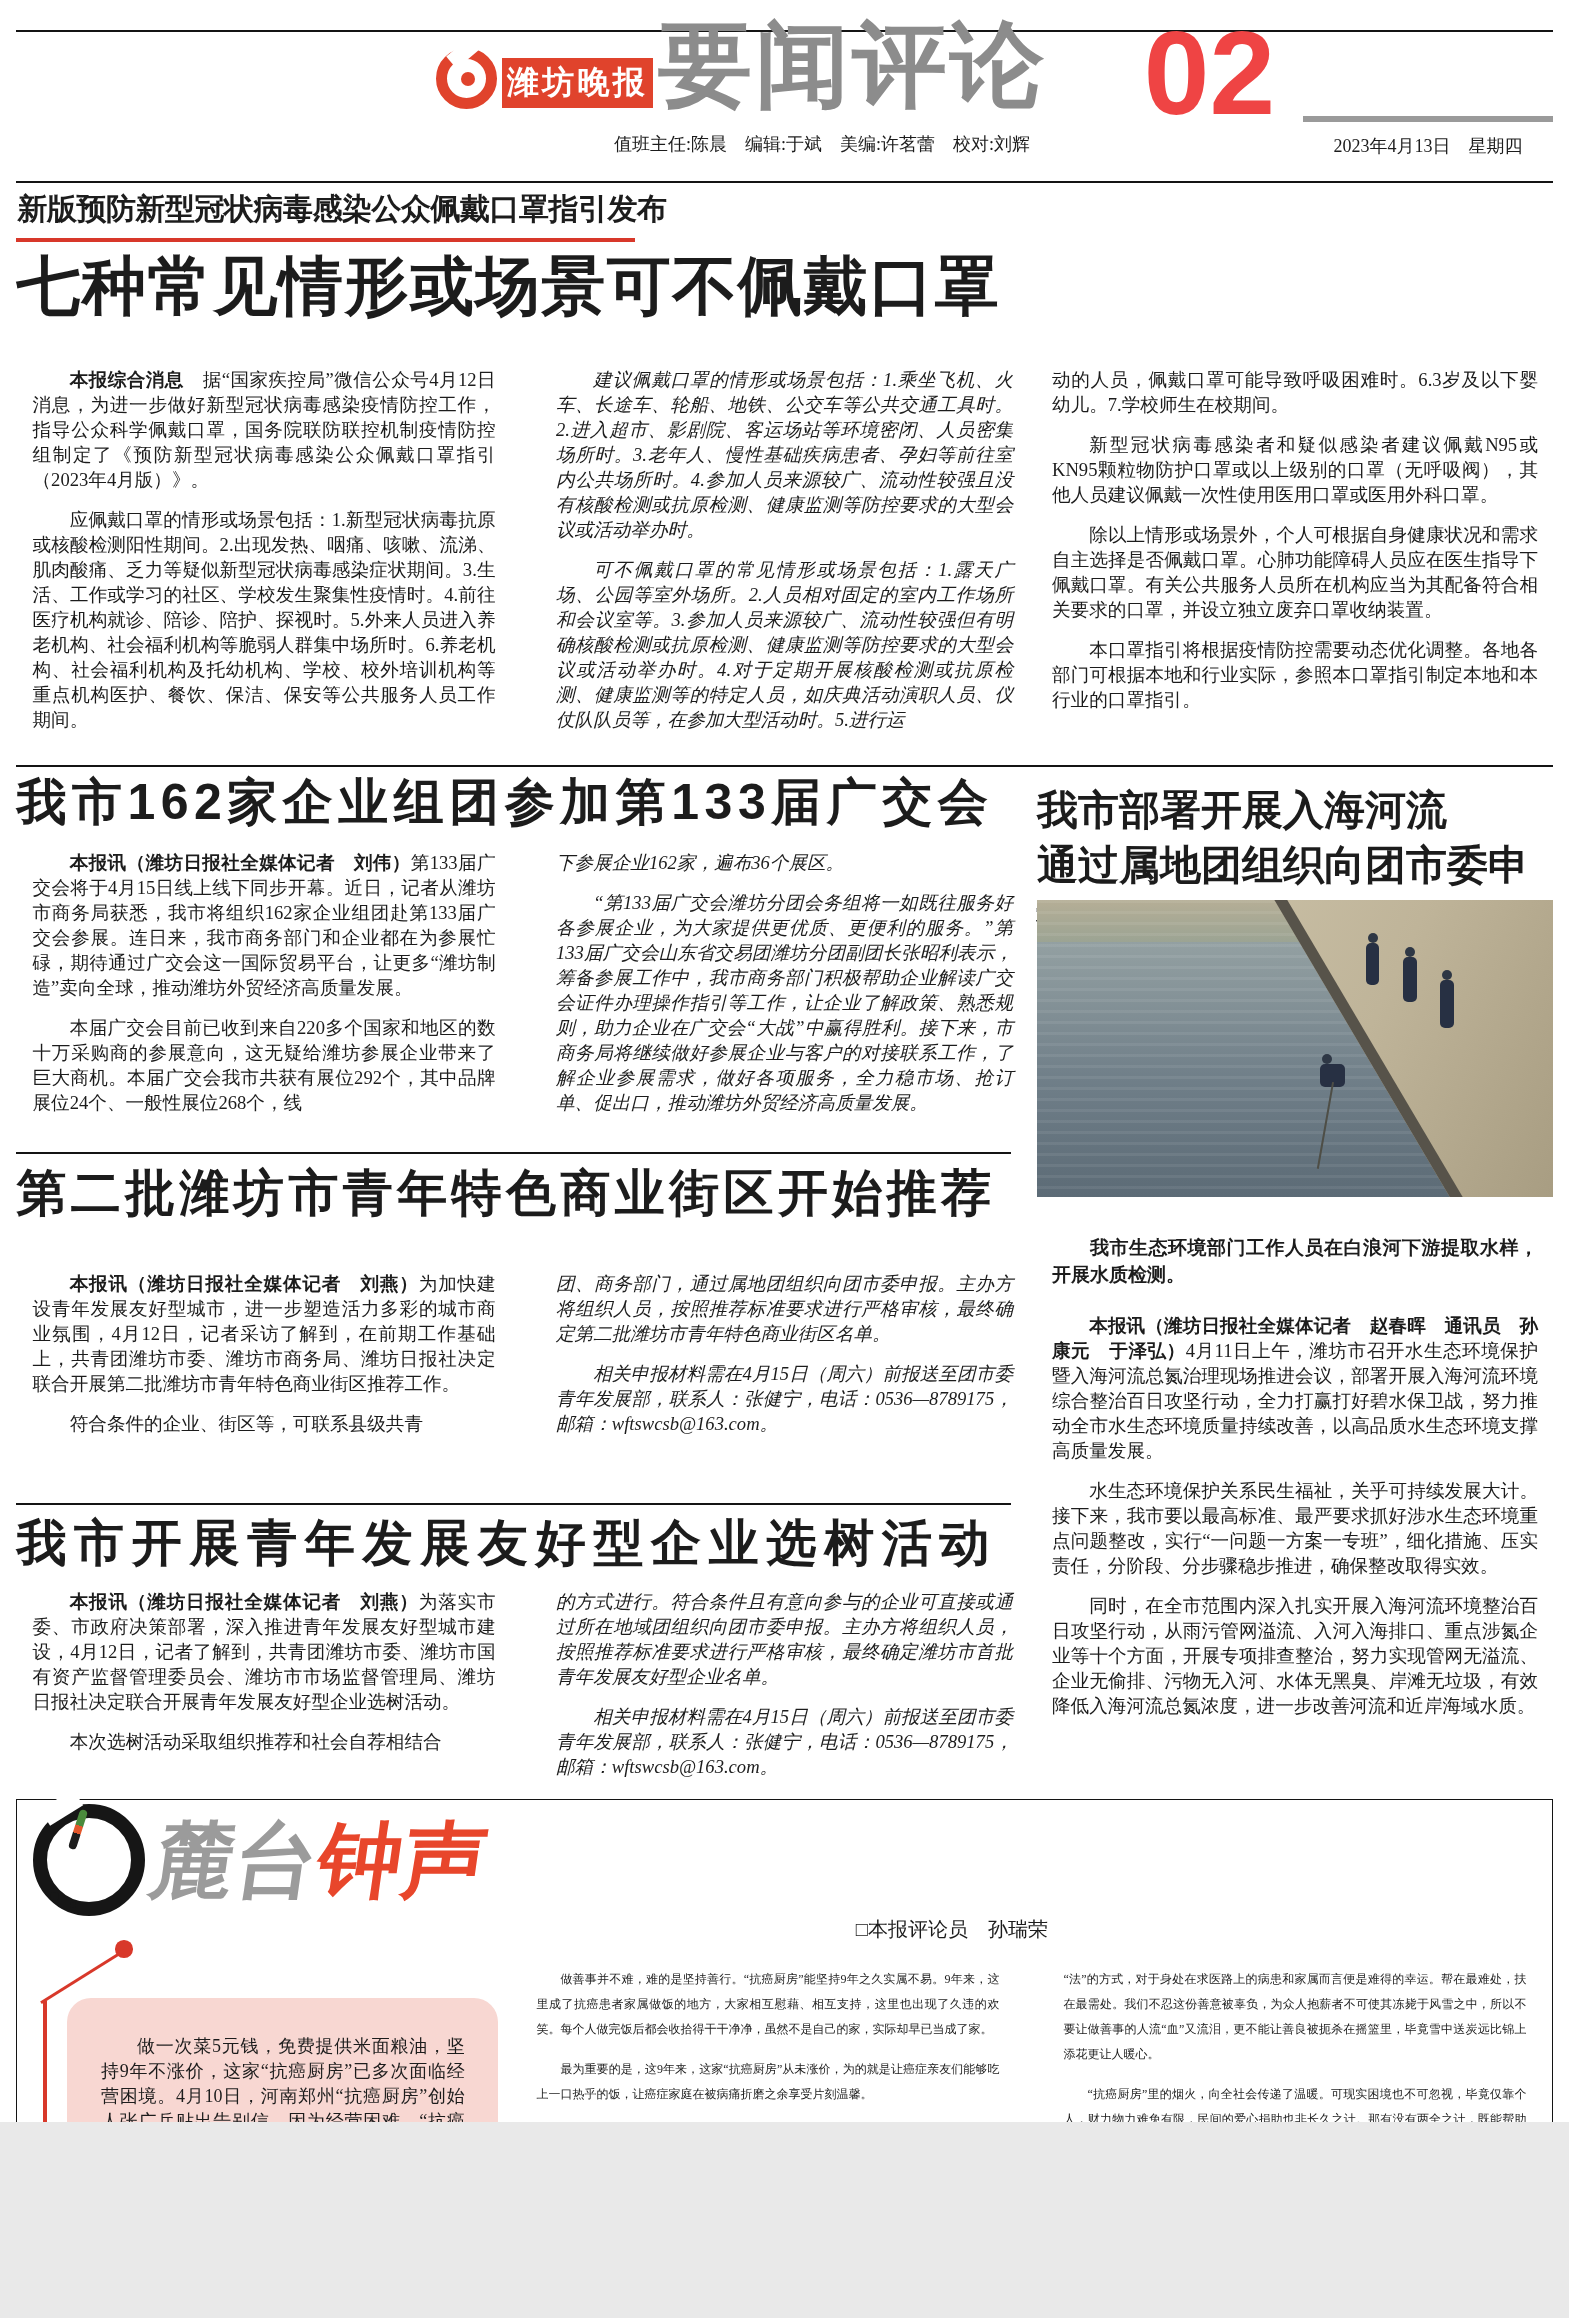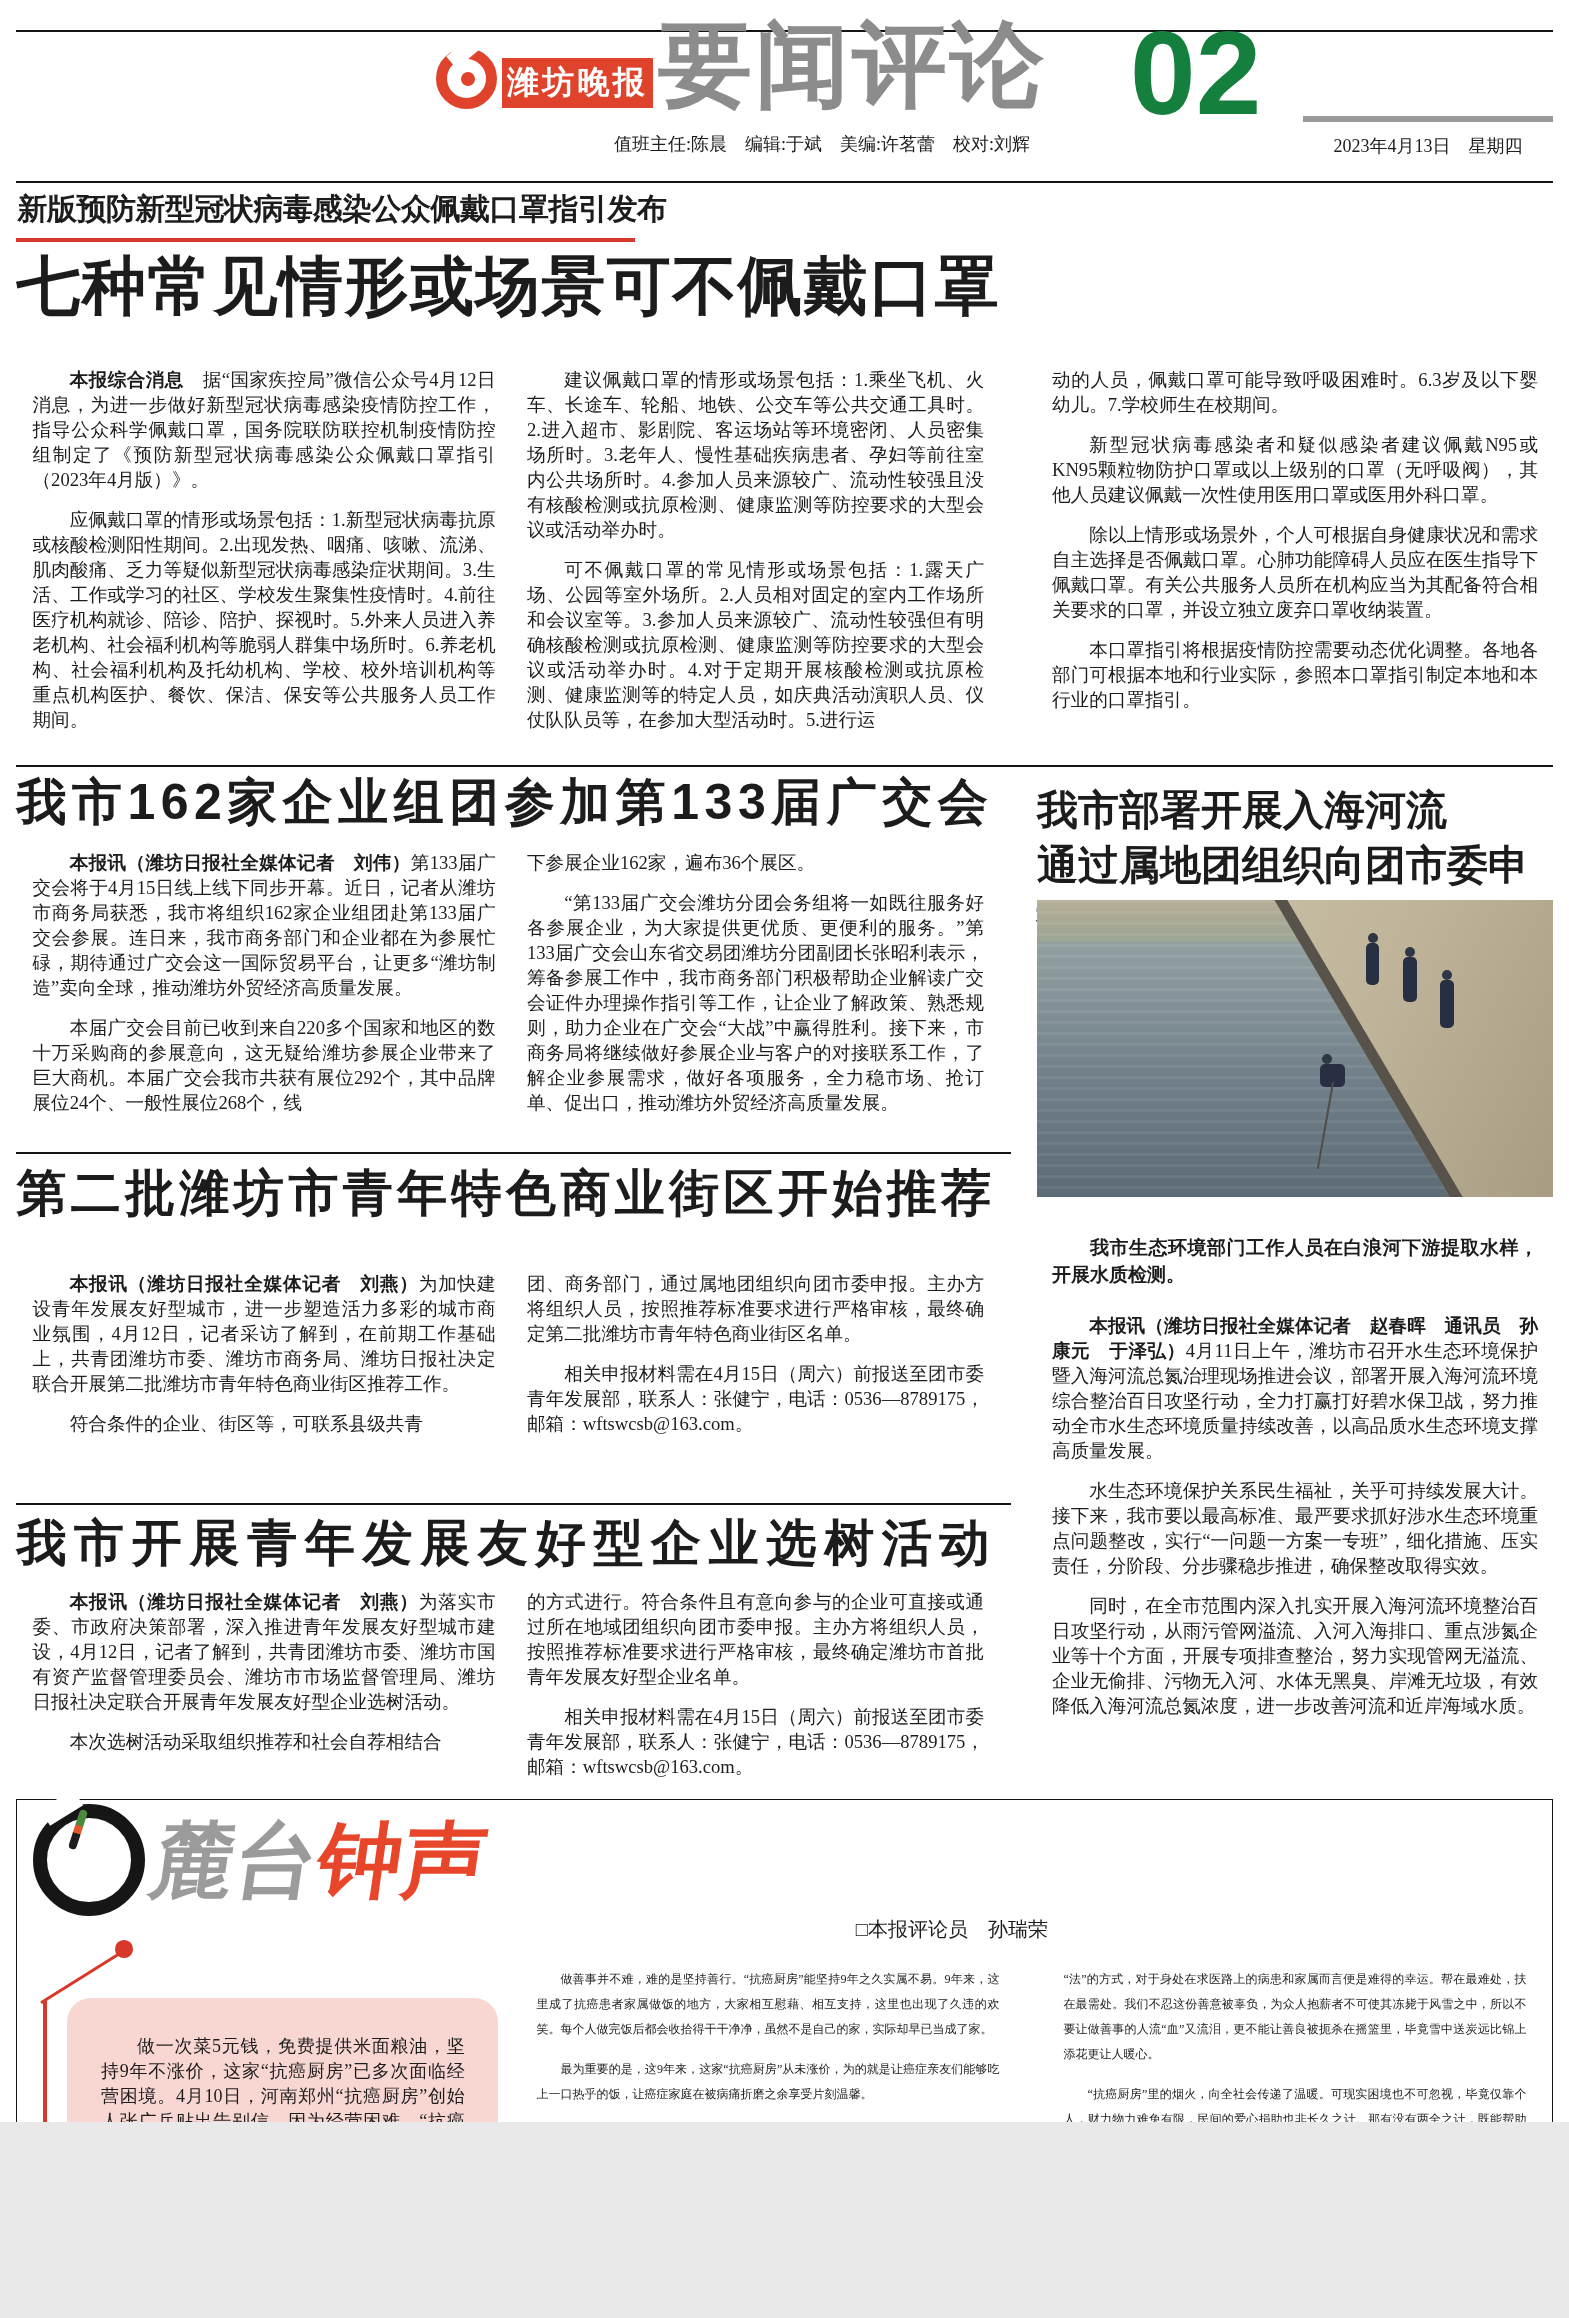--- a/index.html
+++ b/index.html
@@ -16,31 +16,31 @@
   .m-icon{position:absolute;left:436px;top:48px;width:61px;height:61px;border:11px solid #e0432c;
           border-radius:50%;box-sizing:border-box;}
   .m-icon-gap{position:absolute;left:448px;top:43px;width:30px;height:16.4px;background:#fff;transform:rotate(-40deg);}
   .m-icon-dot{position:absolute;left:461px;top:72px;width:14.2px;height:14.2px;background:#e0432c;border-radius:50%;}
   .paper-box{position:absolute;left:502px;top:58px;width:151px;height:50px;background:#e0432c;
              display:flex;align-items:center;justify-content:center;}
   .paper-box span{color:#fff;font-size:32px;font-weight:700;letter-spacing:3.3px;}
   .section-title{position:absolute;left:658px;top:10px;font-size:94px;line-height:110px;font-weight:900;
                  color:#8c8c8c;letter-spacing:3.3px;}
   .page-num{position:absolute;left:1130px;top:10px;width:159px;font-size:118px;line-height:126px;font-weight:800;
-            color:#15803d;text-align:left;}
+            color:#ef4444;text-align:center;}
   .date-rule{position:absolute;left:1303px;top:116px;width:250px;height:5.5px;background:#9a9a9a;}
   .date{position:absolute;left:1303px;top:134px;width:250px;font-size:18px;text-align:center;}
   .credits{position:absolute;left:548px;top:132px;width:548px;font-size:18px;text-align:center;}
   
   .kicker{position:absolute;left:17.5px;top:189px;font-size:30px;font-weight:700;letter-spacing:-0.5px;text-align:right;}
   .kicker-underline{position:absolute;left:16.4px;top:238px;width:619px;height:4.4px;background:#d8382a;}
   .main-headline{position:absolute;left:16.4px;top:248px;width:995px;font-size:64px;line-height:76px;
                  font-weight:900;letter-spacing:1.6px;}
   .col-l{position:absolute;left:17.5px;width:493px;}
-  .col-m{position:absolute;left:512px;width:487px;}
+  .col-m{position:absolute;left:541px;width:487px;font-style:italic;}
   .col-r3{position:absolute;left:1037px;width:516px;}
   
   .a-headline{position:absolute;left:16.4px;width:995px;font-weight:900;}
   
   .sb-headline{position:absolute;left:1037px;top:783px;width:516px;font-size:41px;line-height:55px;font-weight:700;}
   .photo{position:absolute;left:1037px;top:900px;width:516px;height:297px;background:#8a958f;overflow:hidden;}
   .far-bank{position:absolute;left:0;top:0;width:62%;height:15%;background:linear-gradient(#b5ae96,#9aa393);}
   .water{position:absolute;left:0;top:14%;width:100%;height:86%;
          background:linear-gradient(180deg,#93a0a2,#6f7e88 55%,#5c6b76);}
   .water-streaks{position:absolute;inset:0;

